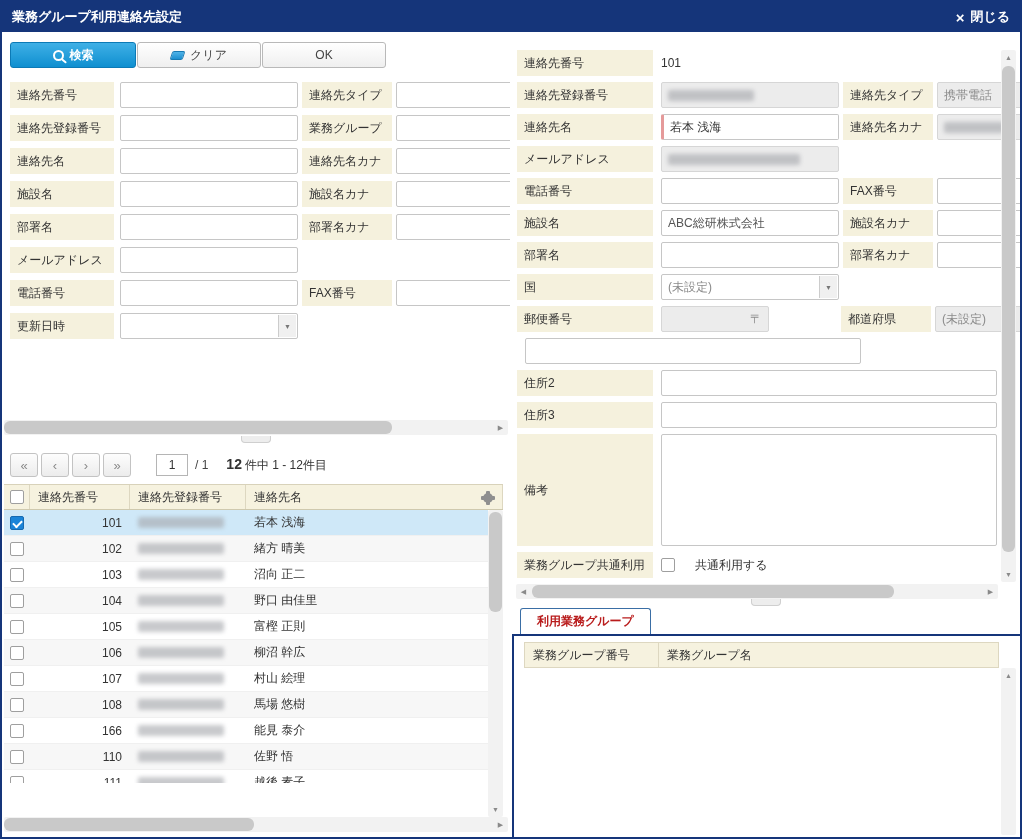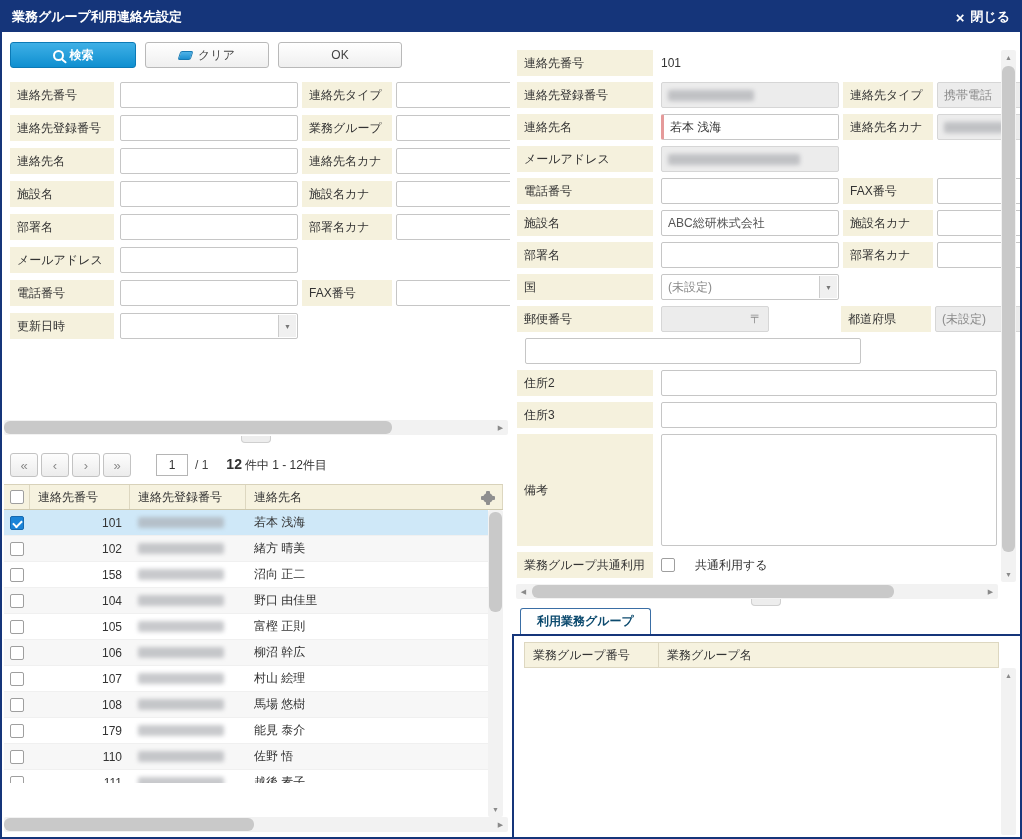--- a/index.html
+++ b/index.html
@@ -18,21 +18,21 @@
     position:absolute; left:0; top:0; right:0; height:30px;
     background:#15357a; color:#fff; display:flex; align-items:center;
     padding:0 10px; font-size:13px; font-weight:bold;
   }
   .close-btn { margin-left:auto; display:flex; align-items:center; gap:6px; cursor:default; }
   .close-x { font-size:15px; font-weight:bold; line-height:1; }
   
   .left-panel  { position:absolute; left:0;   top:30px; width:508px; bottom:0; overflow:hidden; }
   .right-panel { position:absolute; left:510px; top:30px; right:0;  bottom:0; overflow:hidden; padding-top:12px; }
   
-  .btn-row { position:absolute; top:10px; left:8px; display:flex; gap:9px; }
+  .btn-row { position:absolute; top:10px; left:8px; display:flex; gap:1px; }
   .btn {
     width:124px; height:26px; display:flex; align-items:center; justify-content:center; gap:6px;
     border:1px solid #b9b9b9; border-radius:3px; background:linear-gradient(#ffffff,#efefef);
     font-size:12px; color:#444; cursor:default;
   }
   .btn-search {
     width:126px; background:linear-gradient(#3fb0e6,#0f8fd0);
     border-color:#0c7ab6; color:#fff; font-weight:bold;
   }
   .magnifier { position:relative; width:11px; height:11px; border:2px solid #fff; border-radius:50%; }
@@ -158,21 +158,21 @@
   .field-text { display:block; padding:0 6px; line-height:24px; white-space:nowrap; }
   .field-text.gray { color:#8b8b8b; }
   .postal-mark { position:absolute; right:6px; top:0; line-height:24px; color:#8b8b8b; }
   .d-notes { width:336px; height:112px; background:#fff; border:1px solid #c6c6c6;
     border-radius:2px; margin-left:8px; }
   .d-shared { margin-left:8px; display:flex; align-items:center; gap:20px; height:26px; }
   
   .tabbar { position:absolute; top:576px; left:0; right:0; height:26px; }
   .tab { display:inline-block; margin-left:8px; height:26px; line-height:25px; padding:0 16px;
     background:#fff; border:1px solid #3a6ea5; border-bottom:none; border-radius:3px 3px 0 0;
-    color:#0c4a6e; font-weight:bold; }
+    color:#b91c1c; font-weight:bold; }
   .tab-underline { position:absolute; top:602px; left:0; right:0; height:2px; background:#15357a; }
   .vline { position:absolute; top:602px; bottom:0; left:0; width:2px; background:#15357a; }
   .g-header { position:absolute; top:610px; left:4px; right:21px; height:26px; display:flex;
     background:#f6f2df; border:1px solid #ddd7c0;margin-left:8px; }
   .g-cell { display:flex; align-items:center; padding:0 8px; height:100%;
     border-right:1px solid #ddd7c0; overflow:hidden; white-space:nowrap; }
   .g-cell.c1 { width:134px; }
   .g-cell.c2 { flex:1; border-right:none; }
   .g-body { position:absolute; top:636px; left:4px; right:21px; bottom:2px; background:#fff; }
 </style>
@@ -302,21 +302,21 @@
           <div class="t-cell col-no">102</div>
           <div class="t-cell col-reg">
             <span class="redacted" style="margin: 0px;"></span>
           </div>
           <div class="t-cell col-name">緒方 晴美</div>
         </div>
         <div class="t-row">
           <div class="t-cell cb-cell">
             <span class="cb"></span>
           </div>
-          <div class="t-cell col-no">158</div>
+          <div class="t-cell col-no">103</div>
           <div class="t-cell col-reg">
             <span class="redacted" style="margin: 0px;"></span>
           </div>
           <div class="t-cell col-name">沼向 正二</div>
         </div>
         <div class="t-row alt">
           <div class="t-cell cb-cell">
             <span class="cb"></span>
           </div>
           <div class="t-cell col-no">104</div>
@@ -362,21 +362,21 @@
           <div class="t-cell col-no">108</div>
           <div class="t-cell col-reg">
             <span class="redacted" style="margin: 0px;"></span>
           </div>
           <div class="t-cell col-name">馬場 悠樹</div>
         </div>
         <div class="t-row">
           <div class="t-cell cb-cell">
             <span class="cb"></span>
           </div>
-          <div class="t-cell col-no">179</div>
+          <div class="t-cell col-no">166</div>
           <div class="t-cell col-reg">
             <span class="redacted" style="margin: 0px;"></span>
           </div>
           <div class="t-cell col-name">能見 泰介</div>
         </div>
         <div class="t-row alt">
           <div class="t-cell cb-cell">
             <span class="cb"></span>
           </div>
           <div class="t-cell col-no">110</div>

